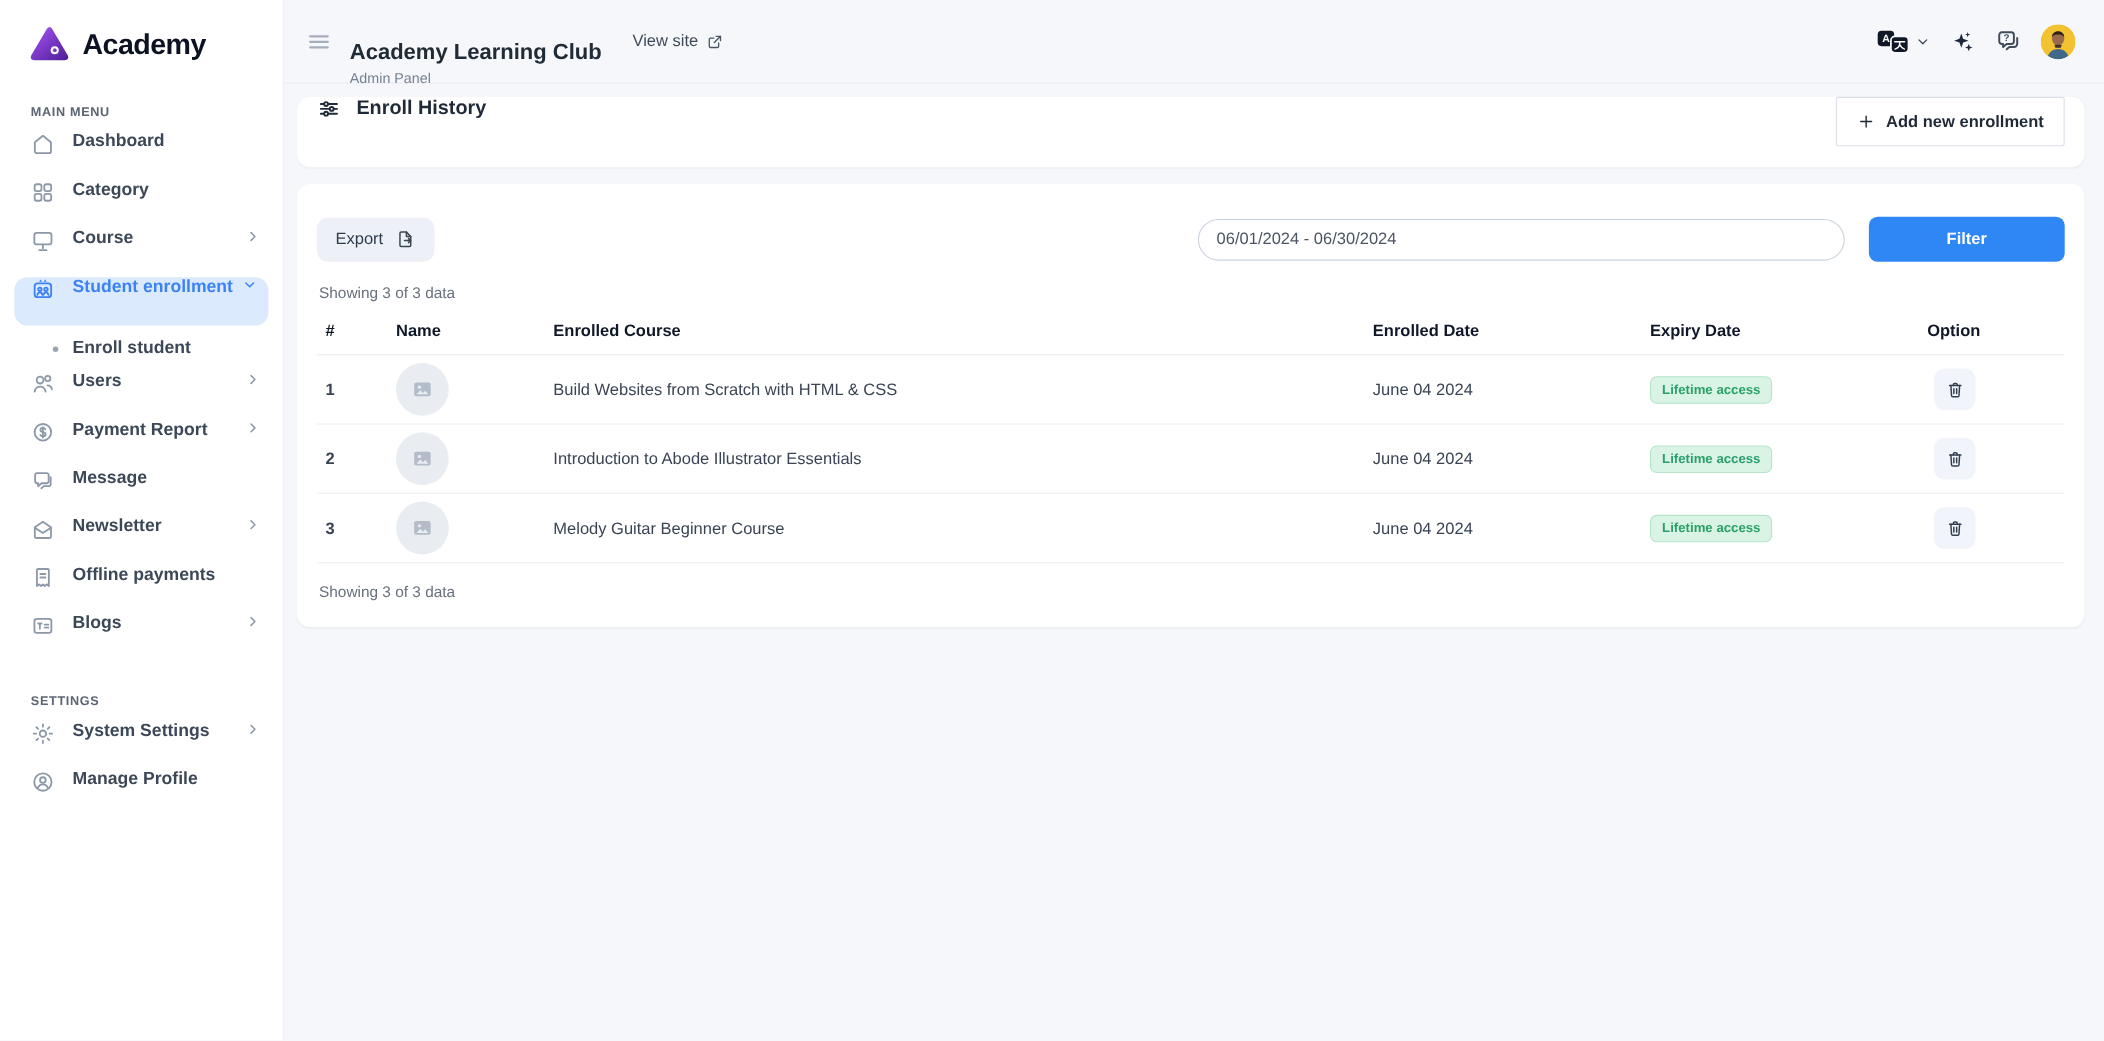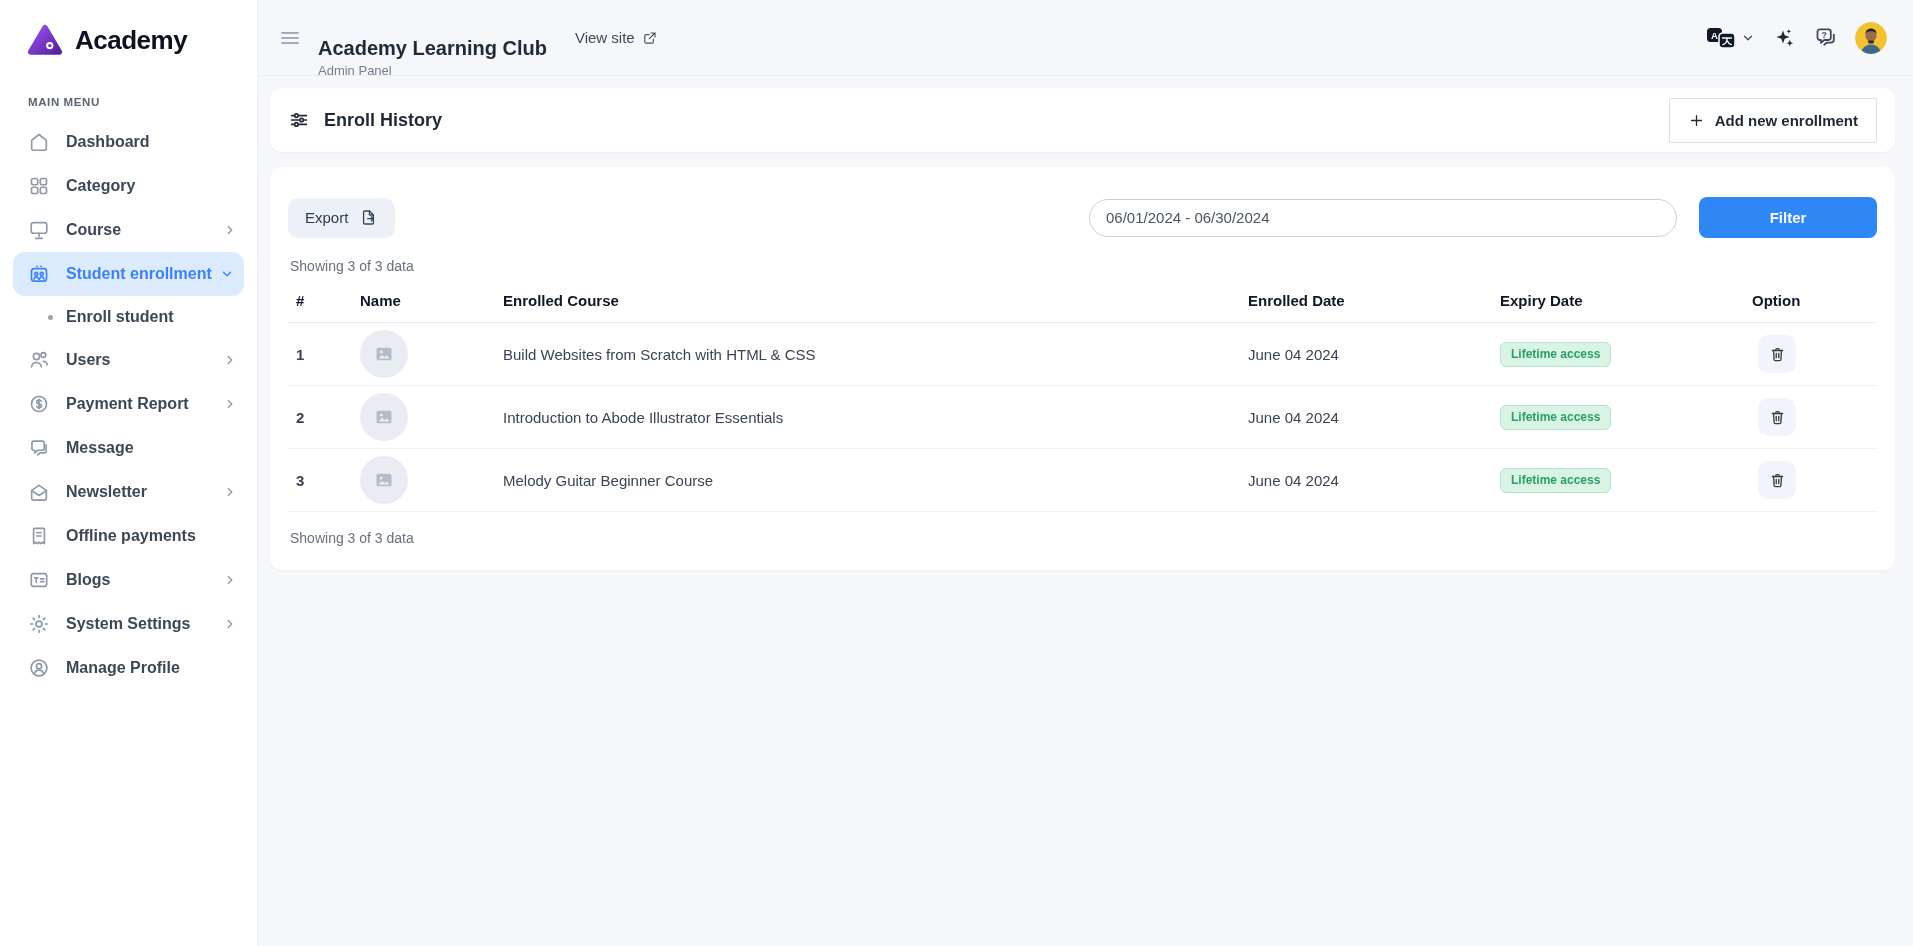--- a/index.html
+++ b/index.html
@@ -16,21 +16,21 @@
     background:#ffffff; border-right:1px solid #edeff5;
     padding-top:14px;
   }
   .logo-row { display:flex; align-items:center; gap:9px; padding-left:24px; height:52px; }
   .brand-name { font-size:26px; font-weight:800; color:#0c1222; letter-spacing:-0.5px; }
   .menu-label {
     padding:30px 0 12px 28px; font-size:11.5px; font-weight:700;
     color:#5b6573; letter-spacing:0.6px;
   }
   .nav-item {
-    height:44px; display:flex; align-items:center;
+    height:44px; display:flex; align-items:flex-start;
     padding-left:28px; padding-right:16px; cursor:pointer;
     color:#3c4757;
   }
   .nav-icon { width:22px; height:22px; color:#8d98a9; margin-right:16px; flex-shrink:0; display:flex; }
   .nav-icon svg { width:22px; height:22px; }
   .nav-label { font-size:16px; font-weight:600; flex:1; white-space:nowrap; }
   .chev { color:#8d98a9; display:flex; margin-right:4px; }
   .chev svg { width:14px; height:14px; }
   .nav-item.active {
     background:#dbeafd; border-radius:12px; margin:0 13px; padding-left:15px; padding-right:6px;
@@ -60,21 +60,21 @@
     font-size:15px; color:#3f4957; text-decoration:none; cursor:pointer;
   }
   .view-site svg { width:16px; height:16px; color:#4b5563; }
   .top-actions { margin-left:auto; display:flex; align-items:center; gap:17px; }
   .icon-btn { background:none; border:none; cursor:pointer; display:flex; align-items:center; color:#404b5a; }
   .lang-btn { gap:5px; }
   .avatar { width:32px; height:32px; border-radius:50%; overflow:hidden; border:none; padding:0; cursor:pointer; background:none; }
 
   .content { padding:12px 18px 0 12px; }
   .card { background:#fff; border-radius:12px; box-shadow:0 1px 2px rgba(16,24,40,.04); }
-  .page-head { height:64px; display:flex; align-items:center; padding:0 18px; }
+  .page-head { height:64px; display:flex; padding:0 18px; }
   .page-head .sliders { display:flex; color:#222c3a; }
   .page-head .sliders svg { width:22px; height:22px; }
   .page-title { margin-left:14px; font-size:18px; font-weight:700; color:#1f2937; }
   .add-btn {
     margin-left:auto; display:flex; align-items:center; gap:10px;
     height:45px; padding:0 18px; background:#fff; border:1px solid #d9dee8;
     border-radius:2px; font-size:15px; font-weight:600; color:#1f2937;
     font-family:inherit; cursor:pointer;
   }
   .add-btn svg { width:17px; height:17px; }
@@ -289,20 +289,21 @@
       </span>
       <span class="nav-label">Blogs</span>
       <span class="chev">
         <svg viewBox="0 0 24 24" fill="none" stroke="currentColor" stroke-width="2.4" stroke-linecap="round" stroke-linejoin="round">
             <path d="m9 6 6 6-6 6"></path>
           </svg>
       </span>
     </div>
   </nav>
 
+  <div class="menu-label">SETTINGS</div>
 
   <nav>
     <div class="nav-item">
       <span class="nav-icon">
         <svg viewBox="0 0 24 24" fill="none" stroke="currentColor" stroke-width="1.8" stroke-linecap="round">
             <circle cx="12" cy="12" r="3.2"></circle>
             <path d="M12 2.9v2.3M12 18.8v2.3M2.9 12h2.3M18.8 12h2.3M5.6 5.6l1.6 1.6M16.8 16.8l1.6 1.6M18.4 5.6l-1.6 1.6M7.2 16.8l-1.6 1.6"></path>
           </svg>
       </span>
       <span class="nav-label">System Settings</span>

